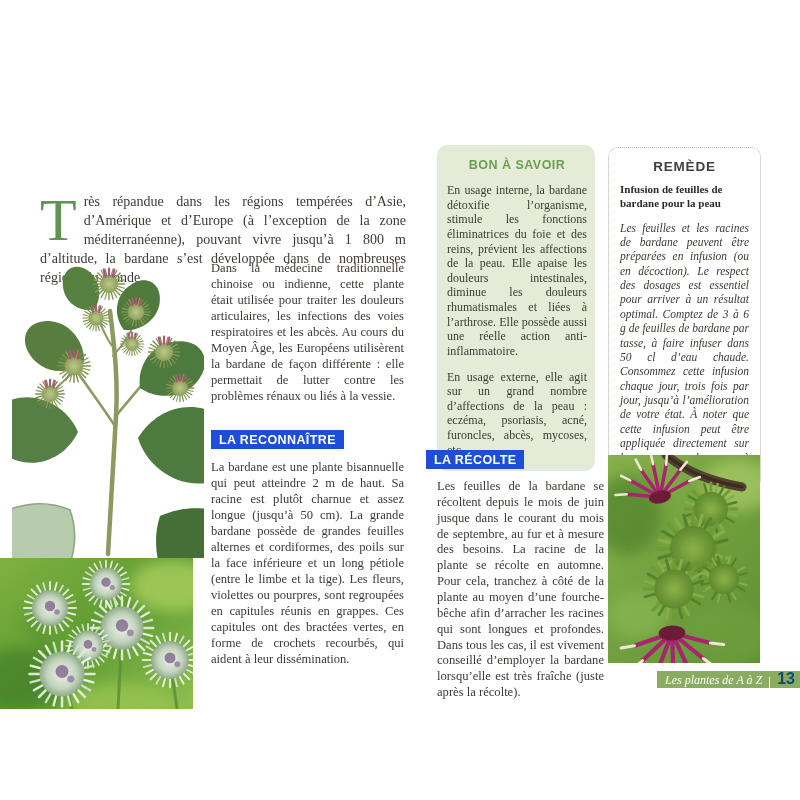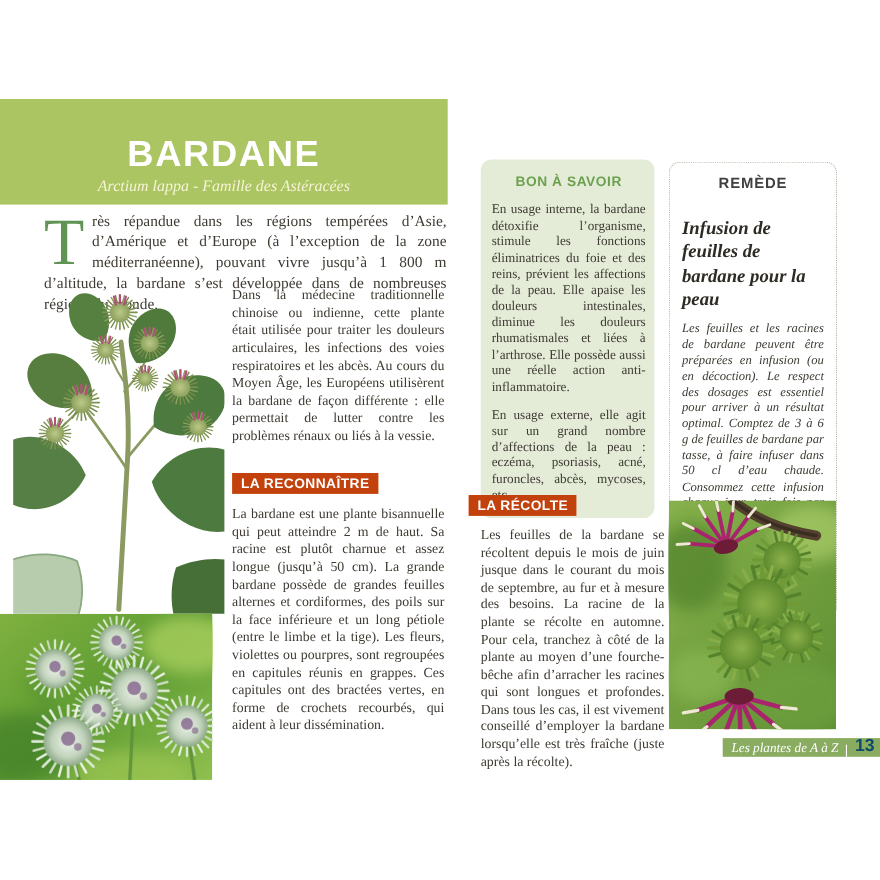--- a/index.html
+++ b/index.html
@@ -11,59 +11,55 @@
   .title{margin-top:31px;font-family:"Liberation Sans",sans-serif;font-weight:bold;
          font-size:33px;letter-spacing:1.5px;color:#ffffff;}
   .subtitle{margin-top:3px;font-size:14.5px;color:#f6f3d6;font-style:italic;}
   .subtitle .family{font-style:italic;}
   
   .intro{left:40px;top:192px;width:366px;font-size:14px;line-height:1.36;text-align:justify;}
   .dropcap{float:left;font-size:60px;line-height:0.82;color:#5f9454;padding:4px 7px 0 0;
            font-family:"Liberation Serif",serif;}
   
   .med-col{left:211px;top:261px;width:193px;font-size:12.6px;line-height:1.27;text-align:justify;}
-  .badge{display:inline-block;background:#c2410c;color:#ffffff;font-family:"Liberation Sans",sans-serif;
+  .badge{display:inline-block;background:#1d4ed8;color:#ffffff;font-family:"Liberation Sans",sans-serif;
          font-weight:bold;font-size:12.5px;letter-spacing:.4px;padding:3px 8px 2px 8px;}
   .recon-badge{left:211px;top:430px;}
   .recon-text{left:211px;top:460px;width:193px;font-size:12.6px;line-height:1.27;text-align:justify;}
   
   .bon-box{left:437px;top:145px;width:158px;box-sizing:border-box;background:#e4ecd8;
            border-radius:10px;padding:13px 8px 14px 10px;}
   .bon-title{text-align:center;font-family:"Liberation Sans",sans-serif;font-weight:bold;
              font-size:12.5px;letter-spacing:.5px;color:#6ca04e;}
   .bon-p{margin-top:11px;font-size:12px;line-height:1.22;text-align:justify;}
   .remede-box{left:608px;top:147px;width:153px;box-sizing:border-box;background:#ffffff;
               border:1px dotted #b4b4a2;border-radius:10px;padding:11px 11px 10px 11px;}
   .remede-title{text-align:center;font-family:"Liberation Sans",sans-serif;font-weight:bold;
                 font-size:13.5px;letter-spacing:.8px;color:#404040;}
-  .remede-sub{margin-top:23px;font-weight:bold;font-size:17px;line-height:1.25;color:#2e2a24;font-style:italic;}
+  .remede-sub{margin-top:9px;font-weight:bold;font-size:11px;line-height:1.25;color:#2e2a24;}
   .remede-text{margin-top:10px;font-style:italic;font-size:11.5px;line-height:1.25;text-align:justify;}
   .recolte-badge{left:426px;top:450px;}
   .recolte-text{left:437px;top:479px;width:167px;font-size:12.6px;line-height:1.26;text-align:justify;}
   
   .illustration{left:12px;top:266px;width:192px;height:292px;}
   .photo-left{left:0;top:558px;width:193px;height:151px;}
   .photo-right{left:608px;top:455px;width:152px;height:208px;}
   .illustration svg,.photo-left svg,.photo-right svg{display:block;width:100%;height:100%;}
   
   .footer{left:657px;top:671px;width:143px;height:17px;background:#8aac61;display:flex;
           align-items:flex-end;justify-content:flex-end;gap:7px;padding-right:5px;box-sizing:border-box;}
   .footer-label{font-style:italic;font-size:12px;color:#ffffff;white-space:nowrap;}
   .footer-sep{width:1px;height:11px;background:#ffffff;}
   .footer-num{font-family:"Liberation Sans",sans-serif;font-weight:bold;font-size:16px;color:#0c4a6e;}
 </style>
 </head>
 <body>
 
 <div class="spread">
 
-  <div class="abs header-band">
-    <div class="title">BARDANE</div>
-    <div class="subtitle"><span>Arctium lappa</span><span class="family"> - Famille des Astéracées</span></div>
-  </div>
 
   <div class="abs intro">
     <span class="dropcap">T</span><span>rès répandue dans les régions tempérées d’Asie, d’Amérique et d’Europe (à l’exception de la zone méditerranéenne), pouvant vivre jusqu’à 1 800 m d’altitude, la bardane s’est développée dans de nombreuses régions du monde.</span>
   </div>
 
   <div class="abs illustration">
     <svg viewBox="0 0 192 292" xmlns="http://www.w3.org/2000/svg">
       <defs>
         <g id="rays8">
           <line x1="6" y1="0" x2="13" y2="0"></line>

